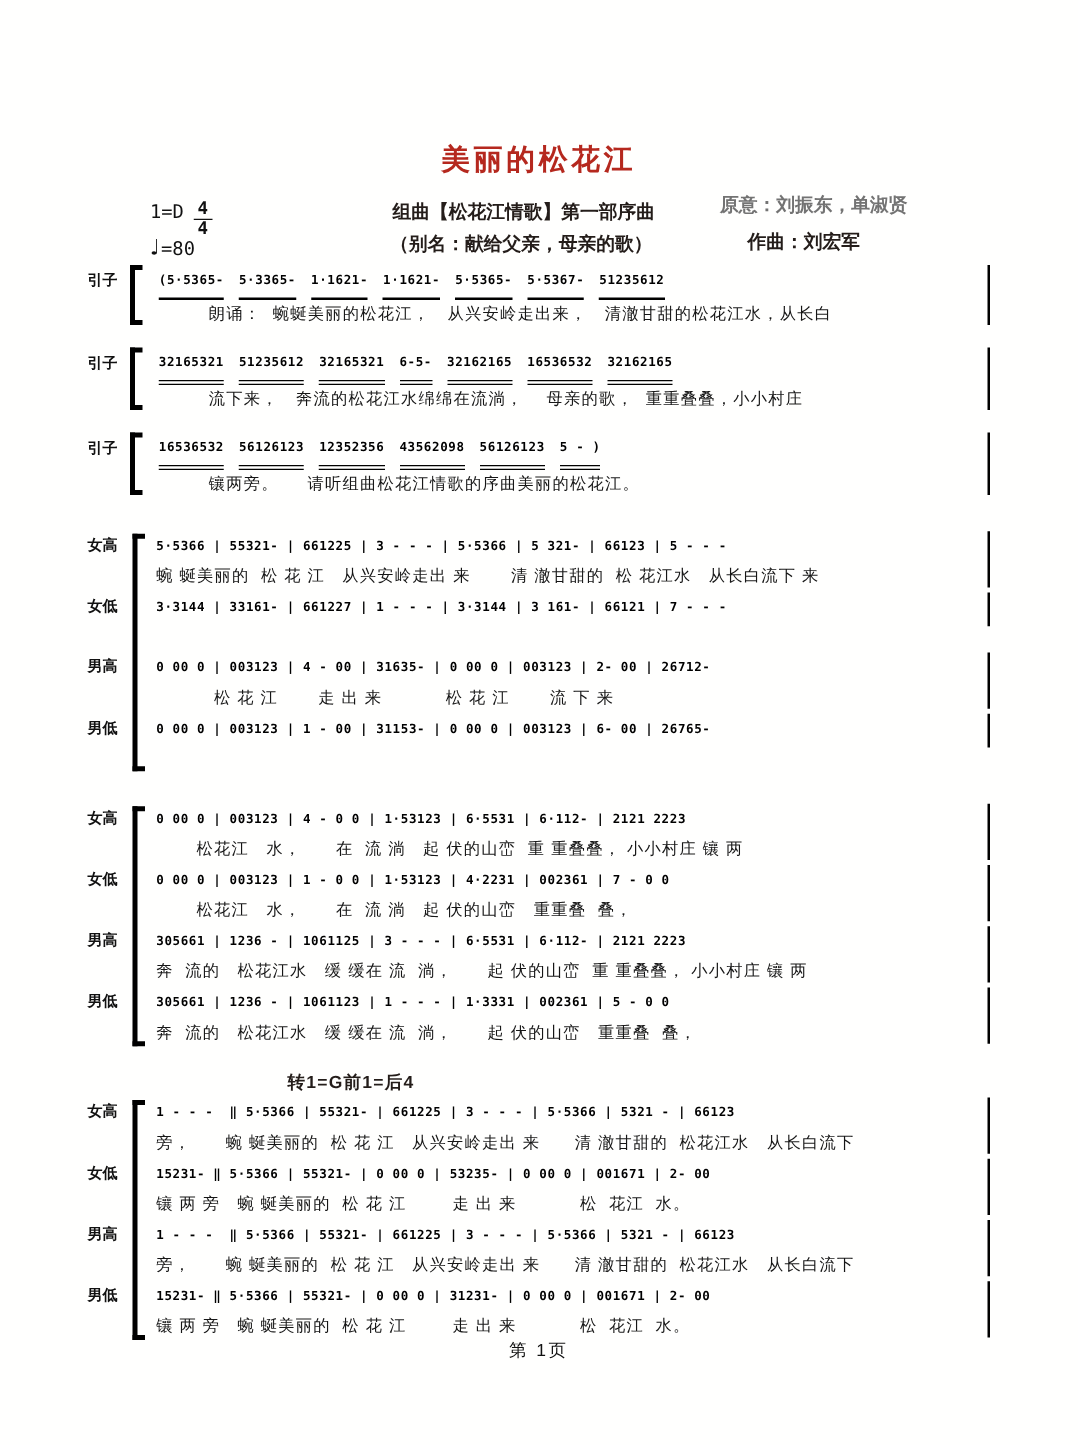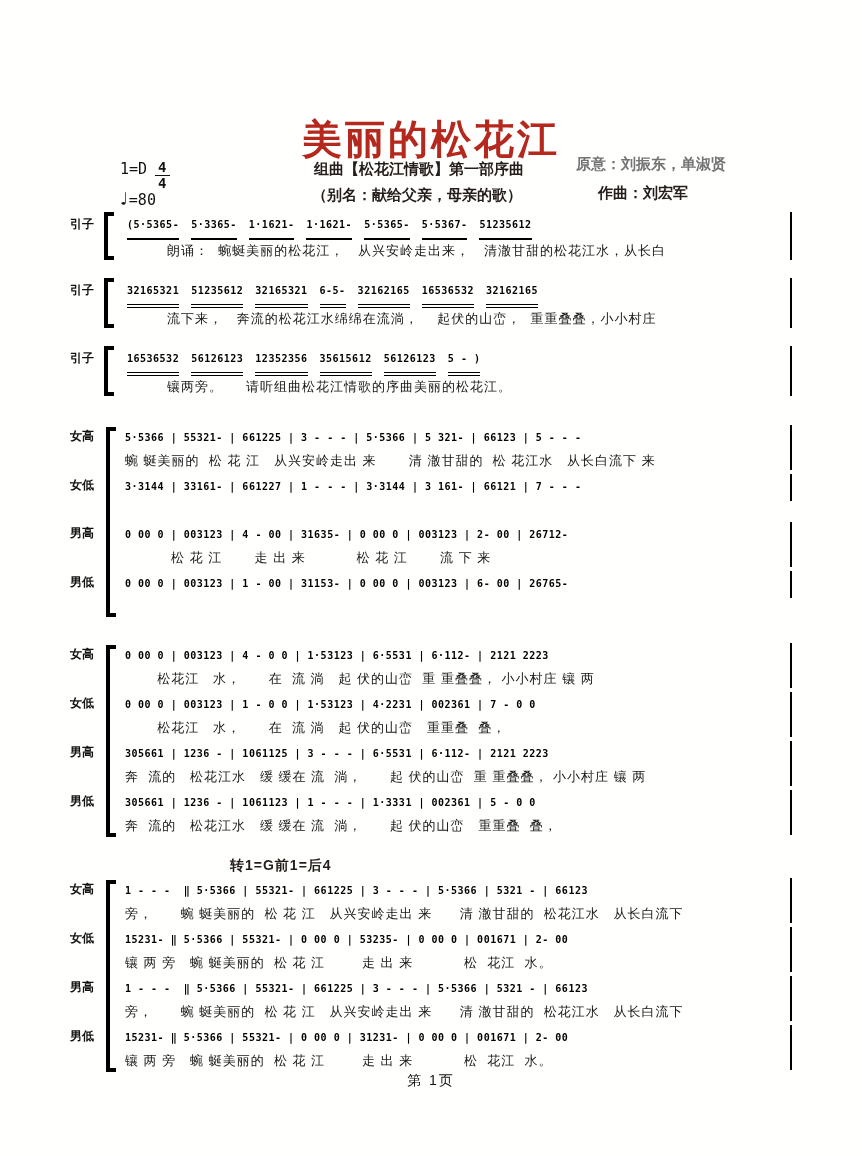--- a/index.html
+++ b/index.html
@@ -3,21 +3,21 @@
 <meta charset="utf-8">
 <style>
   html,body{margin:0;padding:0;background:#ffffff;}
   .page{
     position:relative;width:862px;height:1156px;background:#fffffe;
     font-family:"Liberation Sans",sans-serif;color:#1c1c1c;overflow:hidden;
   }
   
   .title{
     position:absolute;top:112px;left:0;width:100%;text-align:center;
-    font-size:40px;font-weight:bold;letter-spacing:3px;color:#b5281e;
+    font-size:23px;font-weight:bold;letter-spacing:3px;color:#b5281e;
     font-family:"Liberation Serif",serif;
   }
   .subtitle1{position:absolute;top:160px;left:314px;font-size:15px;font-weight:bold;color:#241d1a;}
   .subtitle2{position:absolute;top:186px;left:312px;font-size:15px;font-weight:bold;color:#241d1a;}
   .credit1{position:absolute;top:155px;left:576px;font-size:15px;font-weight:bold;color:#737373;}
   .credit2{position:absolute;top:184px;left:598px;font-size:15px;font-weight:bold;color:#241d1a;}
   .keysig{
     position:absolute;top:160px;left:120px;font-family:"DejaVu Sans Mono",monospace;
     font-size:15px;display:flex;align-items:flex-start;gap:8px;color:#111;
   }
@@ -93,29 +93,29 @@
         <div class="notes"><span class="ng">(5·5365-</span><span class="ng">5·3365-</span><span class="ng">1·1621-</span><span class="ng">1·1621-</span><span class="ng">5·5365-</span><span class="ng">5·5367-</span><span class="ng">51235612</span></div>
         <div class="lyrics">朗诵：  蜿蜒美丽的松花江，   从兴安岭走出来，   清澈甘甜的松花江水，从长白</div>
       </div>
     </div>
 
     <div class="intro-row heavy">
       <span class="sys-label">引子</span>
       <span class="intro-bracket"></span>
       <div class="row-content">
         <div class="notes"><span class="ng">32165321</span><span class="ng">51235612</span><span class="ng">32165321</span><span class="ng">6-5-</span><span class="ng">32162165</span><span class="ng">16536532</span><span class="ng">32162165</span></div>
-        <div class="lyrics">流下来，   奔流的松花江水绵绵在流淌，    起伏的山峦，  重重叠叠，小小村庄</div>
+        <div class="lyrics">流下来，   奔流的松花江水绵绵在流淌，    母亲的歌，  重重叠叠，小小村庄</div>
       </div>
     </div>
 
     <div class="intro-row heavy">
       <span class="sys-label">引子</span>
       <span class="intro-bracket"></span>
       <div class="row-content">
-        <div class="notes"><span class="ng">16536532</span><span class="ng">56126123</span><span class="ng">12352356</span><span class="ng">35615612</span><span class="ng">56126123</span><span class="ng">5 - )</span></div>
+        <div class="notes"><span class="ng">16536532</span><span class="ng">56126123</span><span class="ng">12352356</span><span class="ng">43562098</span><span class="ng">56126123</span><span class="ng">5 - )</span></div>
         <div class="lyrics">镶两旁。     请听组曲松花江情歌的序曲美丽的松花江。</div>
       </div>
     </div>
 
   </div>
 
   <div class="system" style="top:425px;">
     <div class="sys-bracket"></div>
     <div class="voice-row">
       <span class="sys-label">女高</span>

